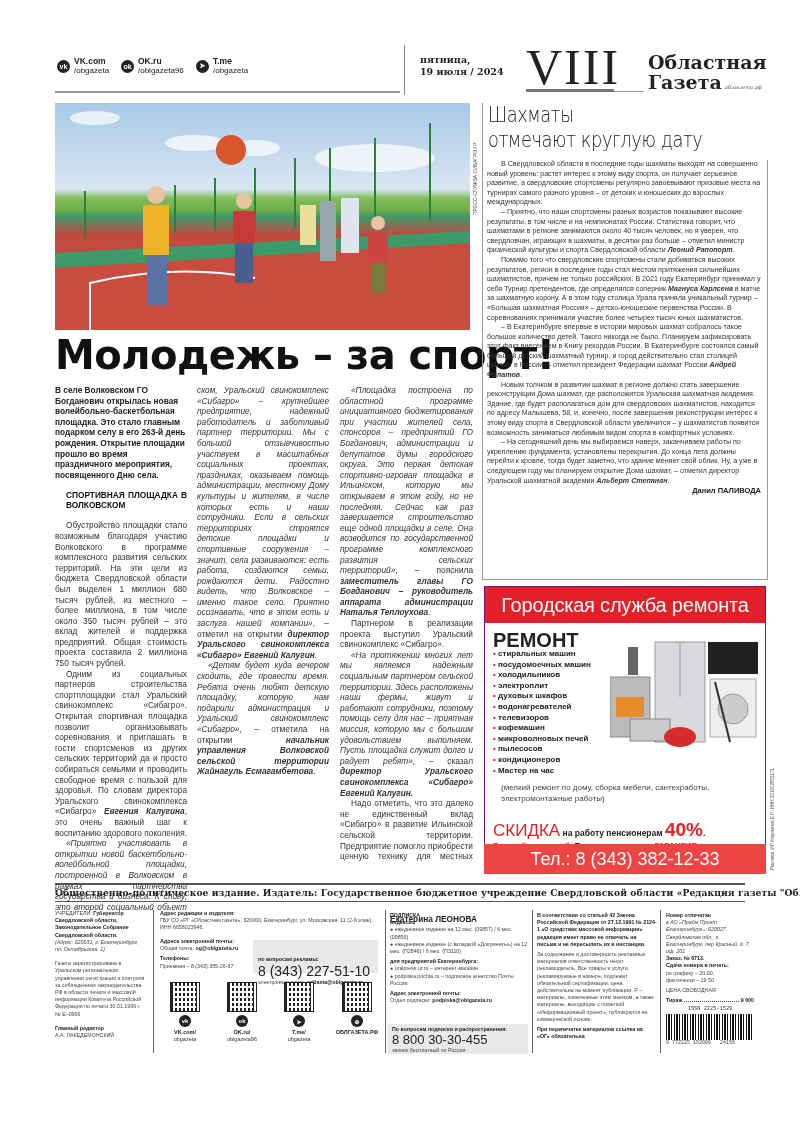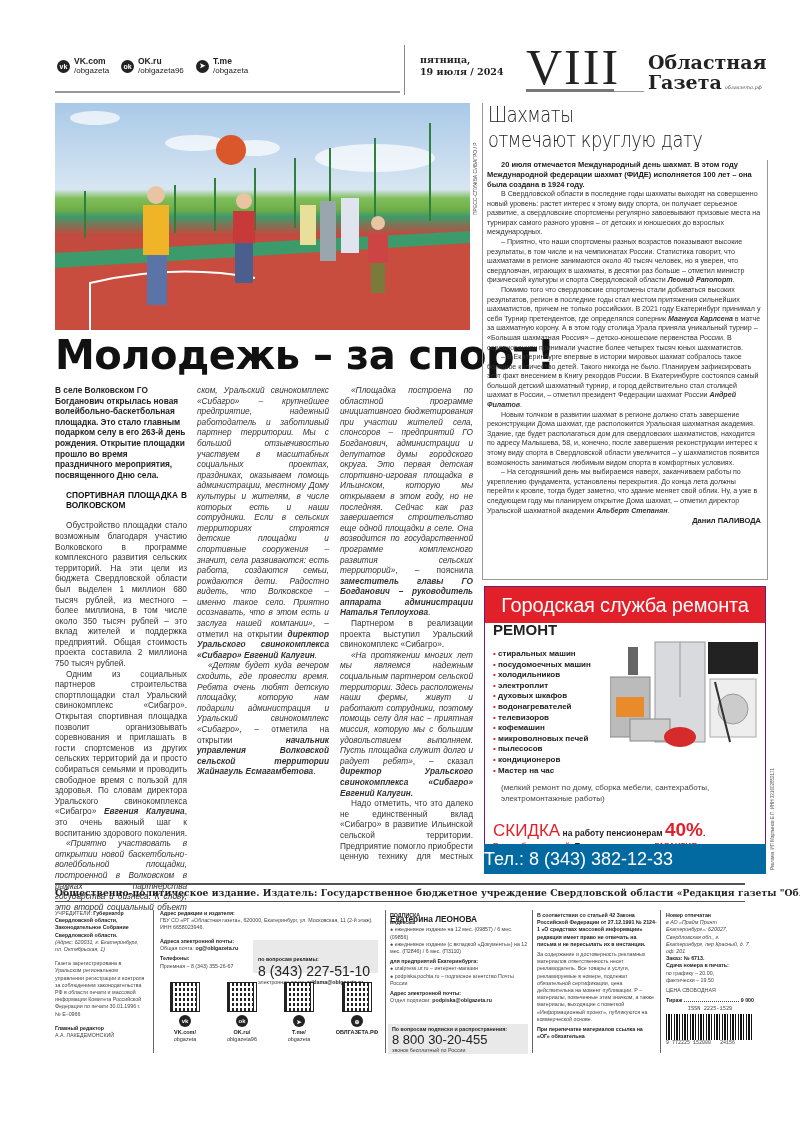--- a/index.html
+++ b/index.html
@@ -34,32 +34,32 @@
 .sig{text-align:right;font-weight:bold;color:#222;margin-top:14px}
 
 .chess-vline{left:482px;top:103px;width:1px;height:195px;background:#999}
 .chess-title{left:488px;top:103px;font-size:21px;line-height:25px;color:#222;font-family:"DejaVu Sans",sans-serif;font-weight:200;letter-spacing:-0.5px;transform:scaleX(0.85);transform-origin:left top;white-space:nowrap}
 .chess-box{left:482px;top:160px;width:286px;height:420px;border:1px solid #999;border-top:none;padding:0 6px 4px 4px}
 .chess-body{font-size:7.1px;line-height:9.6px;color:#333}
 .chess-body p{text-indent:14px}
 
 .ad{left:484px;top:586px;width:282px;height:288px;border:1px solid #701a75;background:#fff;overflow:hidden}
 .ad-top{height:36px;background:#e2202a;color:#fff;font-size:20px;line-height:36px;text-align:center;font-weight:normal;letter-spacing:-0.2px}
-.ad-rem{position:absolute;left:8px;top:34px;font-size:15px;font-weight:bold;color:#222}
+.ad-rem{position:absolute;left:8px;top:42px;font-size:20px;font-weight:bold;color:#222}
 .ad-list{position:absolute;left:8px;top:62px;list-style:none;font-size:8px;line-height:10.6px;font-weight:bold;color:#222}
 .ad-list li::before{content:"• ";color:#e2202a}
 .ad-note{position:absolute;left:16px;top:196px;font-size:8px;line-height:10.5px;color:#444;width:240px}
 .ad-appl{position:absolute;left:125px;top:50px;width:150px;height:120px}
 .ad-skidka{position:absolute;left:8px;top:232px;font-size:8.5px;font-weight:bold;color:#222;white-space:nowrap}
 .ad-skidka .big{font-size:17px;color:#e2202a;font-weight:normal}
 .ad-skidka .pct{font-size:19px;color:#e2202a;font-weight:bold}
 .ad-line2{position:absolute;left:8px;top:254px;font-size:8px;font-weight:bold;color:#222;white-space:nowrap}
 .ad-line2 .r{color:#e2202a}
 .ad-line3{position:absolute;left:8px;top:268px;font-size:8px;font-weight:bold;color:#222;white-space:nowrap}
-.ad-phonebar{left:484px;top:844px;width:282px;height:30px;background:#0369a1;color:#fff;font-size:18px;line-height:30px;}
+.ad-phonebar{left:484px;top:844px;width:282px;height:30px;background:#ef4444;color:#fff;font-size:18px;line-height:30px;text-align:center}
 .ad-vtext{left:770px;top:870px;font-size:4.5px;color:#555;transform:rotate(-90deg);transform-origin:left top;white-space:nowrap}
 
 .f-line1{left:55px;top:883px;width:690px;height:2px;background:#555}
 .f-pub{left:55px;top:887px;width:690px;font-family:"DejaVu Serif",serif;font-size:9.2px;font-weight:bold;color:#222;white-space:nowrap;letter-spacing:0.05px}
 .f-line2{left:55px;top:901px;width:690px;height:1px;background:#555}
 .fsm{font-size:5.3px;line-height:7.2px;color:#444}
 .fsm b{color:#222}
 .fvl{width:1px;background:#666}
 .qr{width:30px;height:30px;background:
  repeating-linear-gradient(90deg,#222 0 2px,#fff 2px 4px),#222;
@@ -165,21 +165,20 @@
 </div>
 <div class="abs col sig" style="left:340px;top:910px;width:133px;margin:4px">Екатерина ЛЕОНОВА</div>
 
 <div class="abs chess-vline"></div>
 <div class="abs chess-title">
   <div>Шахматы</div>
   <div>отмечают круглую дату</div>
 </div>
 <div class="abs chess-box">
   <div class="chess-body">
-    <p class="noind" style="font-weight:bold;color:#222;font-size:7.5px;line-height:10px">20 июля отмечается Международный день шахмат. В этом году Международной федерации шахмат (ФИДЕ) исполняется 100 лет – она была создана в 1924 году.</p>
     <p>В Свердловской области в последние годы шахматы выходят на совершенно новый уровень: растет интерес к этому виду спорта, он получает серьезное развитие, а свердловские спортсмены регулярно завоевывают призовые места на турнирах самого разного уровня – от детских и юношеских до взрослых международных.</p>
     <p><span>– Приятно, что наши спортсмены разных возрастов показывают высокие результаты, в том числе и на чемпионатах России. Статистика говорит, что шахматами в регионе занимаются около 40 тысяч человек, но я уверен, что свердловчан, играющих в шахматы, в десятки раз больше – отметил министр физической культуры и спорта Свердловской области </span><b class="ital">Леонид Рапопорт</b>.</p>
     <p><span>Помимо того что свердловские спортсмены стали добиваться высоких результатов, регион в последние годы стал местом притяжения сильнейших шахматистов, причем не только российских. В 2021 году Екатеринбург принимал у себя Турнир претендентов, где определялся соперник </span><b class="ital">Магнуса Карлсена</b><span> в матче за шахматную корону. А в этом году столица Урала приняла уникальный турнир – «Большая шахматная Россия» – детско-юношеские первенства России. В соревнованиях принимали участие более четырех тысяч юных шахматистов.</span></p>
     <p><span>– В Екатеринбурге впервые в истории мировых шахмат собралось такое большое количество детей. Такого никогда не было. Планируем зафиксировать этот факт внесением в Книгу рекордов России. В Екатеринбурге состоялся самый большой детский шахматный турнир, и город действительно стал столицей шахмат в России, – отметил президент Федерации шахмат России </span><b class="ital">Андрей Филатов</b>.</p>
     <p>Новым толчком в развитии шахмат в регионе должно стать завершение реконструкции Дома шахмат, где расположится Уральская шахматная академия. Здание, где будет располагаться дом для свердловских шахматистов, находится по адресу Малышева, 58, и, конечно, после завершения реконструкции интерес к этому виду спорта в Свердловской области увеличится – у шахматистов появится возможность заниматься любимым видом спорта в комфортных условиях.</p>
     <p><span>– На сегодняшний день мы выбираемся наверх, заканчиваем работы по укреплению фундамента, установлены перекрытия. До конца лета должны перейти к кровле, тогда будет заметно, что здание меняет свой облик. Ну, а уже в следующем году мы планируем открытие Дома шахмат, – отметил директор Уральской шахматной академии </span><b class="ital">Альберт Степанян</b>.</p>
     <div style="text-align:right;font-weight:bold;color:#222;font-size:7.5px">Данил ПАЛИВОДА</div>
   </div>
 </div>
 
@@ -278,21 +277,21 @@
   <div>● <span>ежедневное издание на 12 мес. (09857) / 6 мес. (09856)</span></div>
   <div>● <span>ежедневное издание (с вкладкой «Документы») на 12 мес. (П2846) / 6 мес. (П3110)</span></div>
   <div style="margin-top:3px"><b>для предприятий Екатеринбурга:</b></div>
   <div>● <span>uralpress.ur.ru – интернет-магазин</span></div>
   <div>● <span>podpiska.pochta.ru – подписное агентство Почты России</span></div>
   <div style="margin-top:3px"><b>Адрес электронной почты:</b></div>
   <div><span>Отдел подписки: </span><b>podpiska@oblgazeta.ru</b></div>
 </div>
 <div class="abs fsm gray" style="left:388px;top:1024px;width:140px;height:30px;padding:2px 4px">
   <div><b>По вопросам подписки и распространения:</b></div>
-  <div style="font-size:13px;line-height:14px;color:#222">8 800 30-20-455</div>
+  <div style="font-size:13px;line-height:14px;color:#222">8 800 30-30-455</div>
   <div>звонок бесплатный по России</div>
 </div>
 
 <div class="abs fvl" style="left:532px;top:910px;height:143px"></div>
 <div class="abs fsm" style="left:537px;top:912px;width:120px">
   <div><b>В соответствии со статьей 42 Закона Российской Федерации от 27.12.1991 № 2124-1 «О средствах массовой информации» редакция имеет право не отвечать на письма и не пересылать их в инстанции.</b></div>
   <div style="margin-top:3px">За содержание и достоверность рекламных материалов ответственность несет рекламодатель. Все товары и услуги, рекламируемые в номере, подлежат обязательной сертификации, цена действительна на момент публикации. Р – материалы, помеченные этим значком, а также материалы, выходящие с пометкой «Информационный проект», публикуются на коммерческой основе.</div>
   <div style="margin-top:3px"><b>При перепечатке материалов ссылка на «ОГ» обязательна</b></div>
 </div>
 

